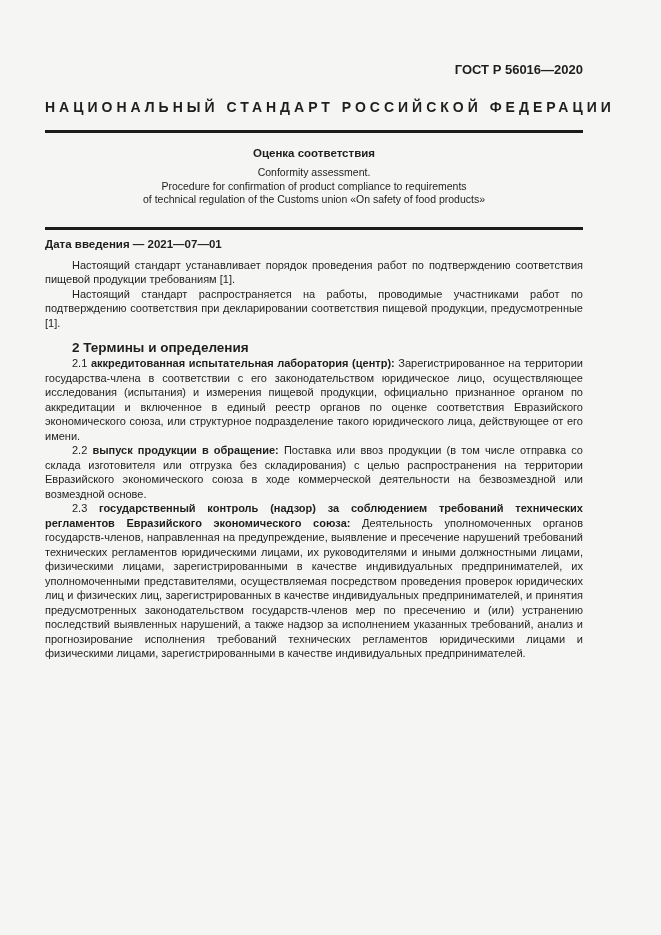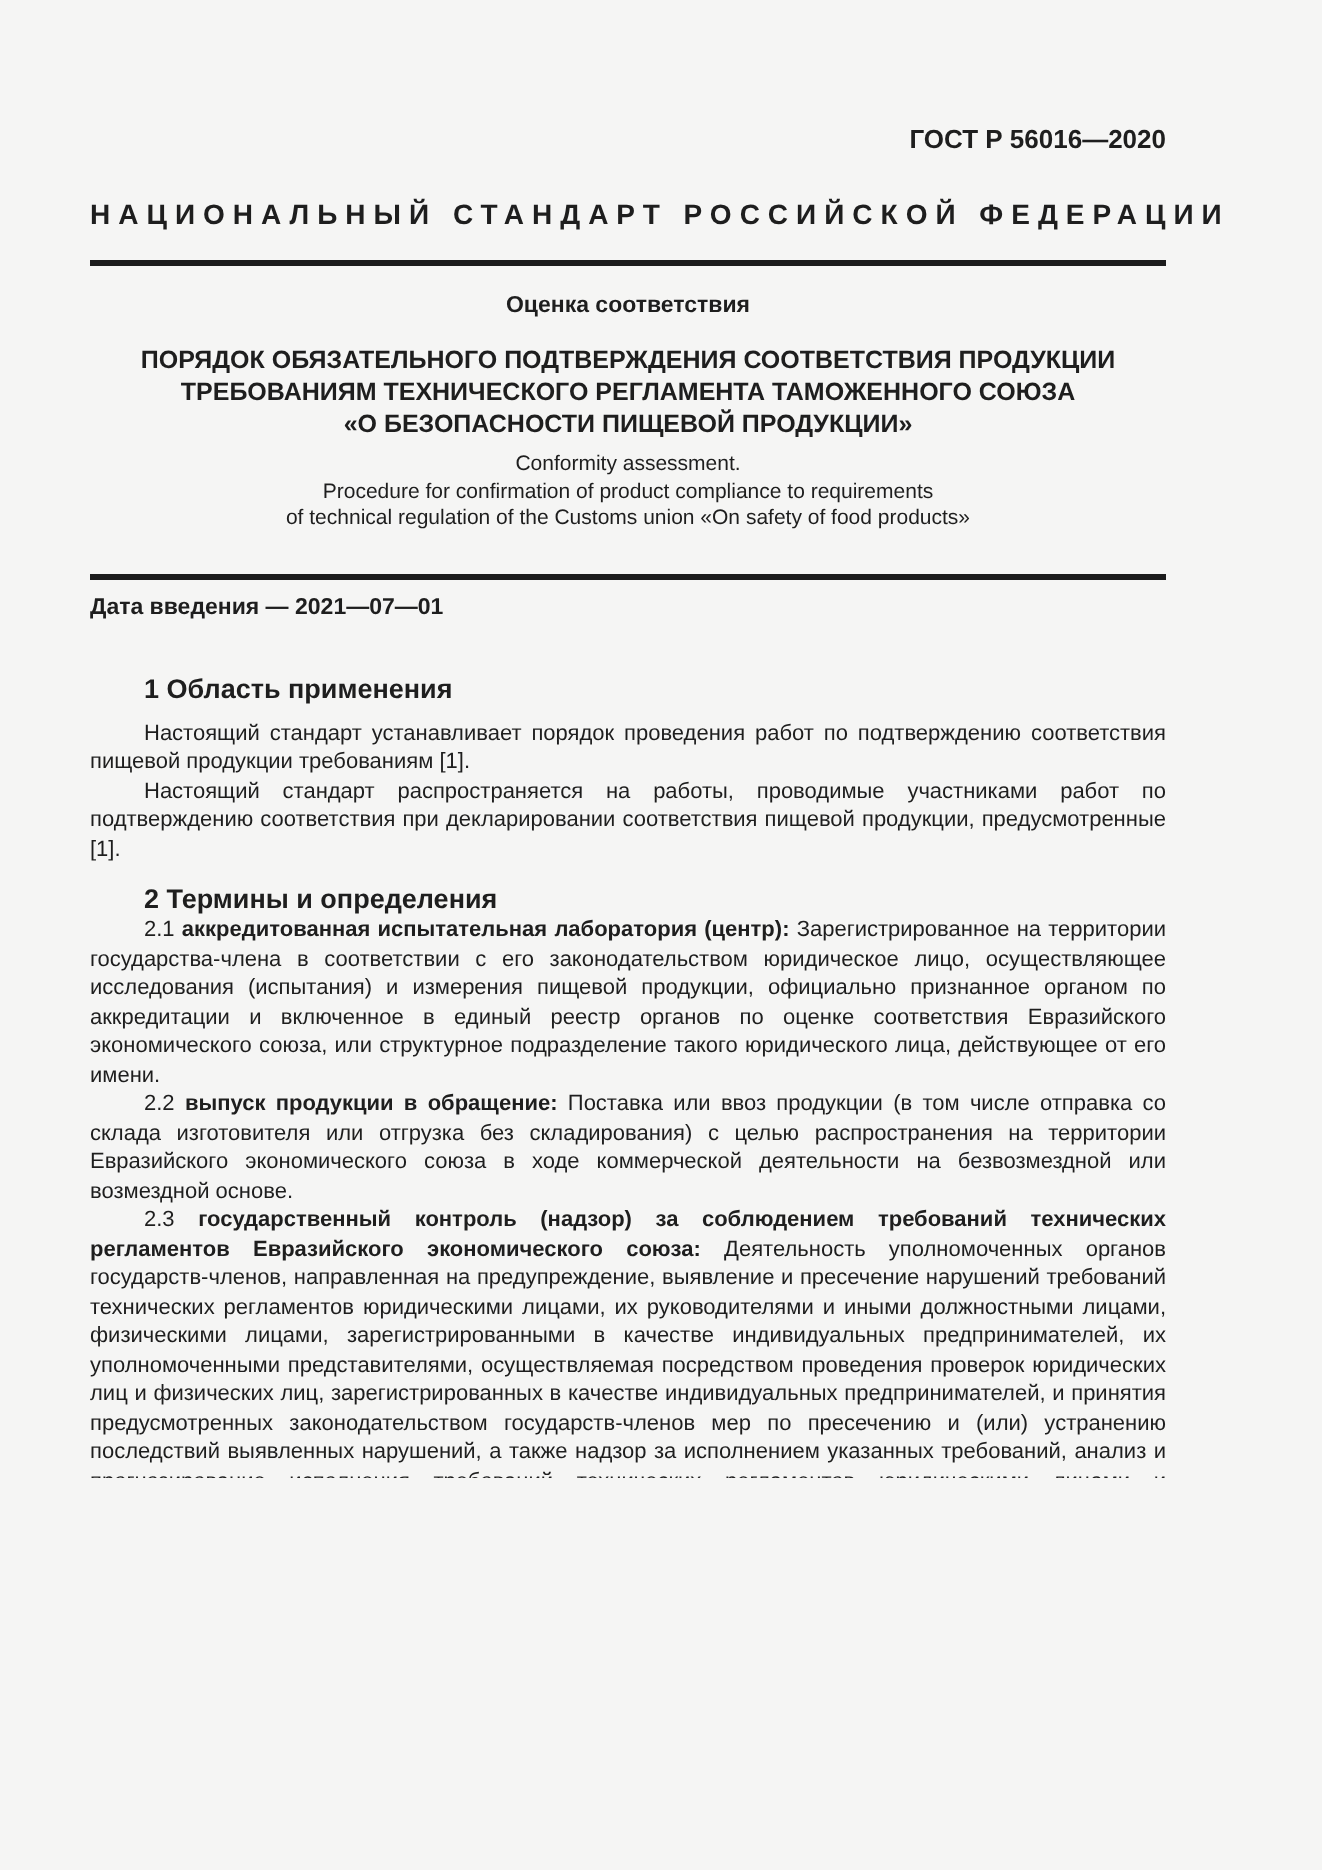--- a/index.html
+++ b/index.html
@@ -111,37 +111,31 @@
 <div class="page">
 
   <div class="doc-number">ГОСТ Р 56016—2020</div>
 
   <div class="fed-header">НАЦИОНАЛЬНЫЙ СТАНДАРТ РОССИЙСКОЙ ФЕДЕРАЦИИ</div>
 
   <div class="rule rule-top"></div>
 
   <div class="subject">Оценка соответствия</div>
 
-  <div class="doc-title">
-    <div>ПОРЯДОК ОБЯЗАТЕЛЬНОГО ПОДТВЕРЖДЕНИЯ СООТВЕТСТВИЯ ПРОДУКЦИИ</div>
-    <div>ТРЕБОВАНИЯМ ТЕХНИЧЕСКОГО РЕГЛАМЕНТА ТАМОЖЕННОГО СОЮЗА</div>
-    <div>«О БЕЗОПАСНОСТИ ПИЩЕВОЙ ПРОДУКЦИИ»</div>
-  </div>
 
   <div class="doc-title-en">
     <div>Conformity assessment.</div>
     <div>Procedure for confirmation of product compliance to requirements</div>
     <div>of technical regulation of the Customs union «On safety of food products»</div>
   </div>
 
   <div class="rule rule-title"></div>
 
   <div class="date-line">Дата введения — 2021—07—01</div>
 
-  <h2 class="sec-heading">1 Область применения</h2>
 
   <p class="para first">Настоящий стандарт устанавливает порядок проведения работ по подтверждению соответствия пищевой продукции требованиям [1].</p>
   <p class="para">Настоящий стандарт распространяется на работы, проводимые участниками работ по подтверждению соответствия при декларировании соответствия пищевой продукции, предусмотренные [1].</p>
 
   <h2 class="sec-heading second">2 Термины и определения</h2>
 
 
   <p class="para"><span class="tnum">2.1</span> <span class="tname">аккредитованная испытательная лаборатория (центр):</span> <span class="tdef">Зарегистрированное на территории государства-члена в соответствии с его законодательством юридическое лицо, осуществляющее исследования (испытания) и измерения пищевой продукции, официально признанное органом по аккредитации и включенное в единый реестр органов по оценке соответствия Евразийского экономического союза, или структурное подразделение такого юридического лица, действующее от его имени.</span></p>
 
   <p class="para"><span class="tnum">2.2</span> <span class="tname">выпуск продукции в обращение:</span> <span class="tdef">Поставка или ввоз продукции (в том числе отправка со склада изготовителя или отгрузка без складирования) с целью распространения на территории Евразийского экономического союза в ходе коммерческой деятельности на безвозмездной или возмездной основе.</span></p>

